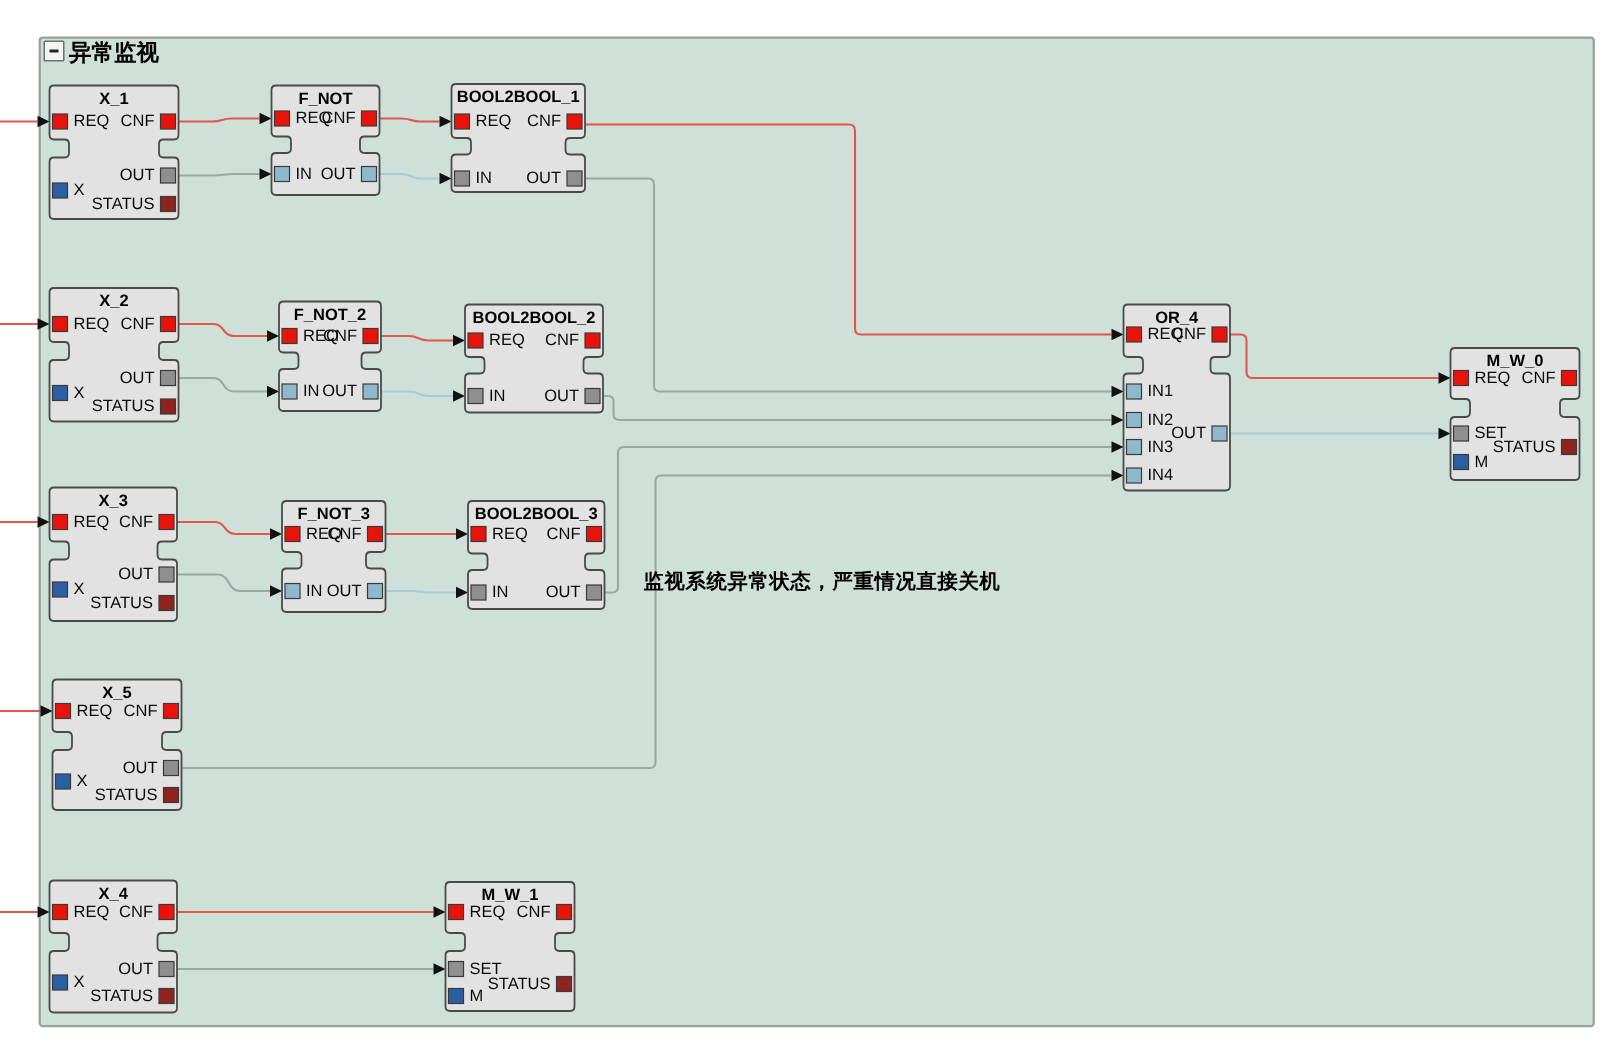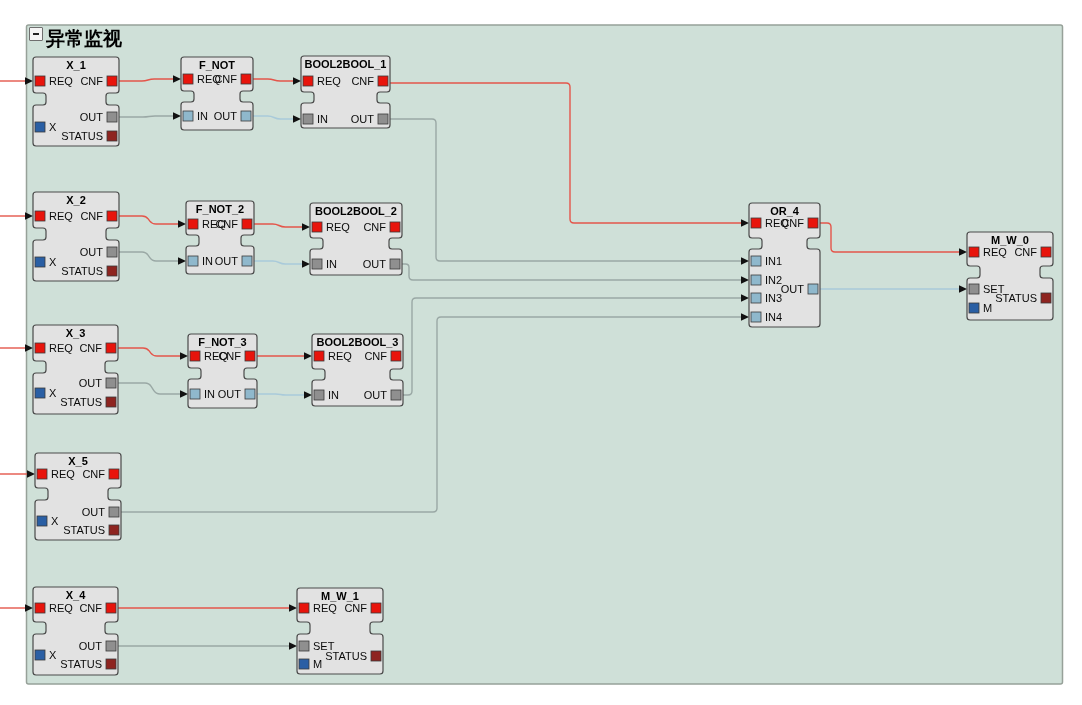--- a/index.html
+++ b/index.html
@@ -1,20 +1,20 @@
 <!DOCTYPE html>
 <html><head>
 <meta charset="utf-8">
 <style>
   html,body{margin:0;padding:0;background:#ffffff;}
   .stage{position:relative;width:1082px;height:705px;overflow:hidden;
          font-family:"Liberation Sans",sans-serif;background:#fff;}
   svg{position:absolute;left:0;top:0;}
   .overlay{position:absolute;color:#000;white-space:nowrap;}
-  .group-title{left:46px;top:26px;font-size:19px;font-weight:700;}
+  .group-title{left:46px;top:26px;font-size:15px;font-weight:700;}
   .collapse-btn{left:29px;top:27px;width:12px;height:12px;background:#f4f4f4;
     border:1px solid #6f6f6f;border-radius:1px;display:flex;align-items:center;
     justify-content:center;cursor:pointer;}
   .collapse-btn::after{content:"";width:6px;height:2px;background:#222;display:block;}
   .annotation{left:429px;top:379px;font-size:13.5px;font-weight:700;letter-spacing:0.5px;}
   svg text{font-family:"Liberation Sans",sans-serif;}
   .fb-title{font-size:11px;font-weight:700;fill:#000;}
   .port-label{font-size:11px;fill:#0a0a0a;}
 </style>
 </head>
@@ -314,13 +314,14 @@
         <rect x="1041" y="293" width="10" height="10" fill="#8e2420" stroke="#3a3a3a" stroke-width="0.8"></rect>
         <text x="1037" y="298" text-anchor="end" dominant-baseline="central" class="port-label">STATUS</text>
         <rect x="969" y="303" width="10" height="10" fill="#2a5fa4" stroke="#3a3a3a" stroke-width="0.8"></rect>
         <text x="983" y="308" text-anchor="start" dominant-baseline="central" class="port-label">M</text>
       </g>
     </svg>
   <div class="overlay collapse-btn">
     <span></span>
   </div>
   <div class="overlay group-title">异常监视</div>
+  <div class="overlay annotation">监视系统异常状态，严重情况直接关机</div>
 </div>
 
 </body></html>

